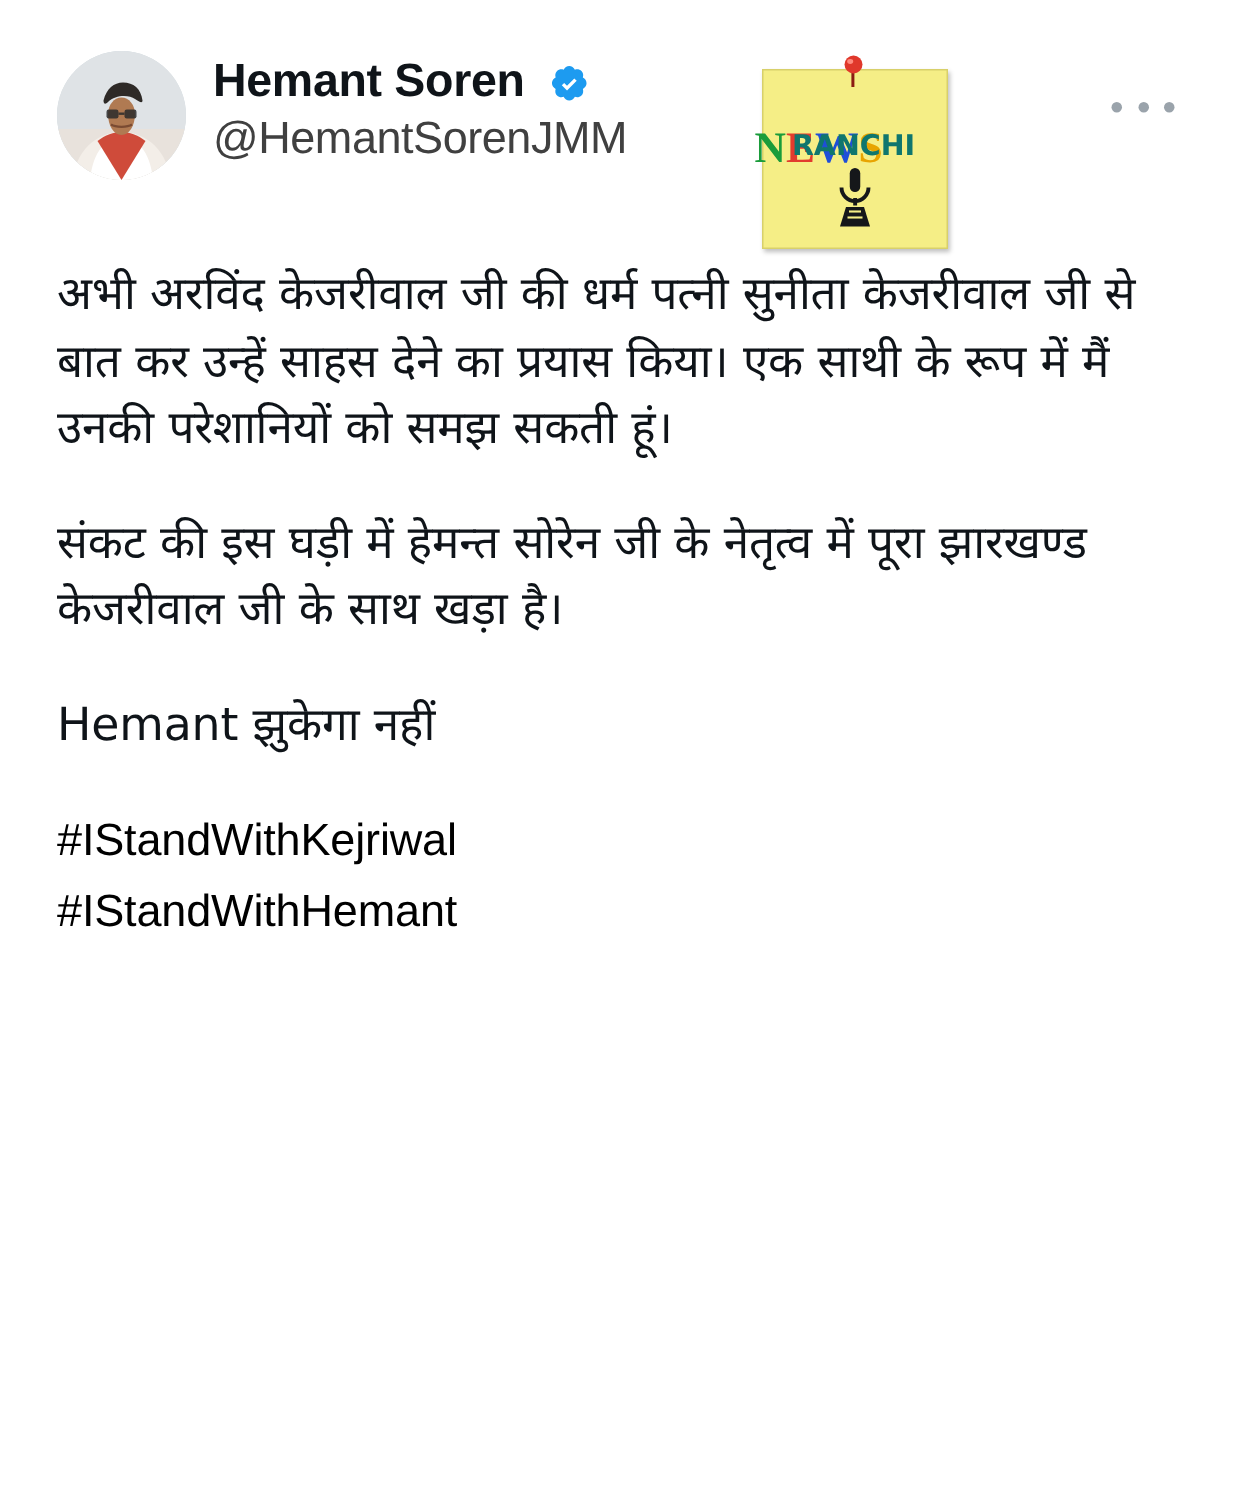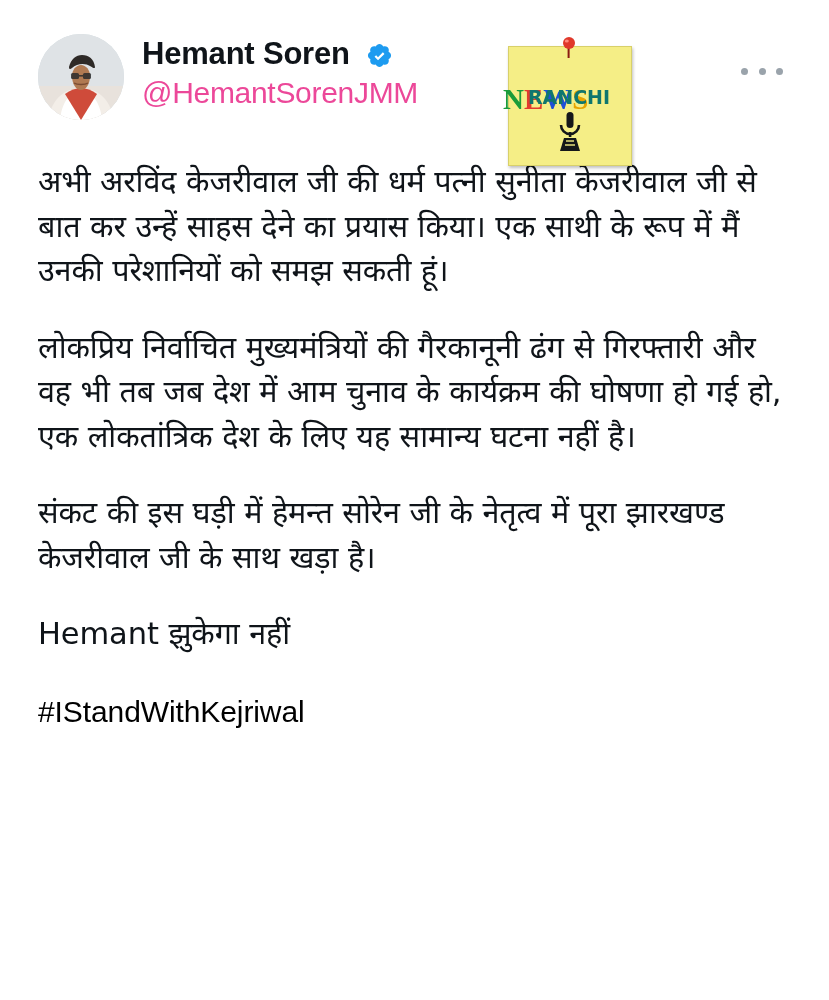--- a/index.html
+++ b/index.html
@@ -63,21 +63,21 @@
   }
   .verified {
     width: 27px;
     height: 27px;
     flex: 0 0 27px;
     display: block;
     margin-top: 3px;
   }
   .handle {
     font-size: 30px;
-    color: #ec4899;
+    color: #404040;
     line-height: 1.2;
     margin-top: 3px;
     letter-spacing: -0.3px;
   }
 
   
   .watermark {
     position: absolute;
     left: 465px;
     top: 2px;
@@ -152,21 +152,21 @@
   .more-menu i {
     display: block;
     width: 7px;
     height: 7px;
     border-radius: 50%;
     background: #9aa3ab;
   }
 
   
   .body {
-    margin-top: 22px;
+    margin-top: 37px;
     font-family: "DejaVu Sans", sans-serif;
     font-size: 30.5px;
     line-height: 1.46;
     color: #0f1419;
     letter-spacing: -0.1px;
   }
   .para {
     margin: 0 0 32px 0;
     white-space: pre-wrap;
   }
@@ -236,21 +236,21 @@
 
     <div class="more-menu">
       <i></i>
       <i></i>
       <i></i>
     </div>
   </div>
 
   <div class="body">
     <p class="para">अभी अरविंद केजरीवाल जी की धर्म पत्नी सुनीता केजरीवाल जी से बात कर उन्हें साहस देने का प्रयास किया। एक साथी के रूप में मैं उनकी परेशानियों को समझ सकती हूं।</p>
-    <p class="para">लोकप्रिय निर्वाचित मुख्यमंत्रियों की गैरकानूनी ढंग से गिरफ्तारी और वह भी तब जब देश में आम चुनाव के कार्यक्रम की घोषणा हो गई हो, एक लोकतांत्रिक देश के लिए यह सामान्य घटना नहीं है।</p>
     <p class="para">संकट की इस घड़ी में हेमन्त सोरेन जी के नेतृत्व में पूरा झारखण्ड केजरीवाल जी के साथ खड़ा है।</p>
     <p class="para">Hemant झुकेगा नहीं</p>
     <div class="hashtags">
       <span class="hashtag">#IStandWithKejriwal</span>
+      <span class="hashtag">#IStandWithHemant</span>
     </div>
   </div>
 
 </div>
 
 </body></html>

